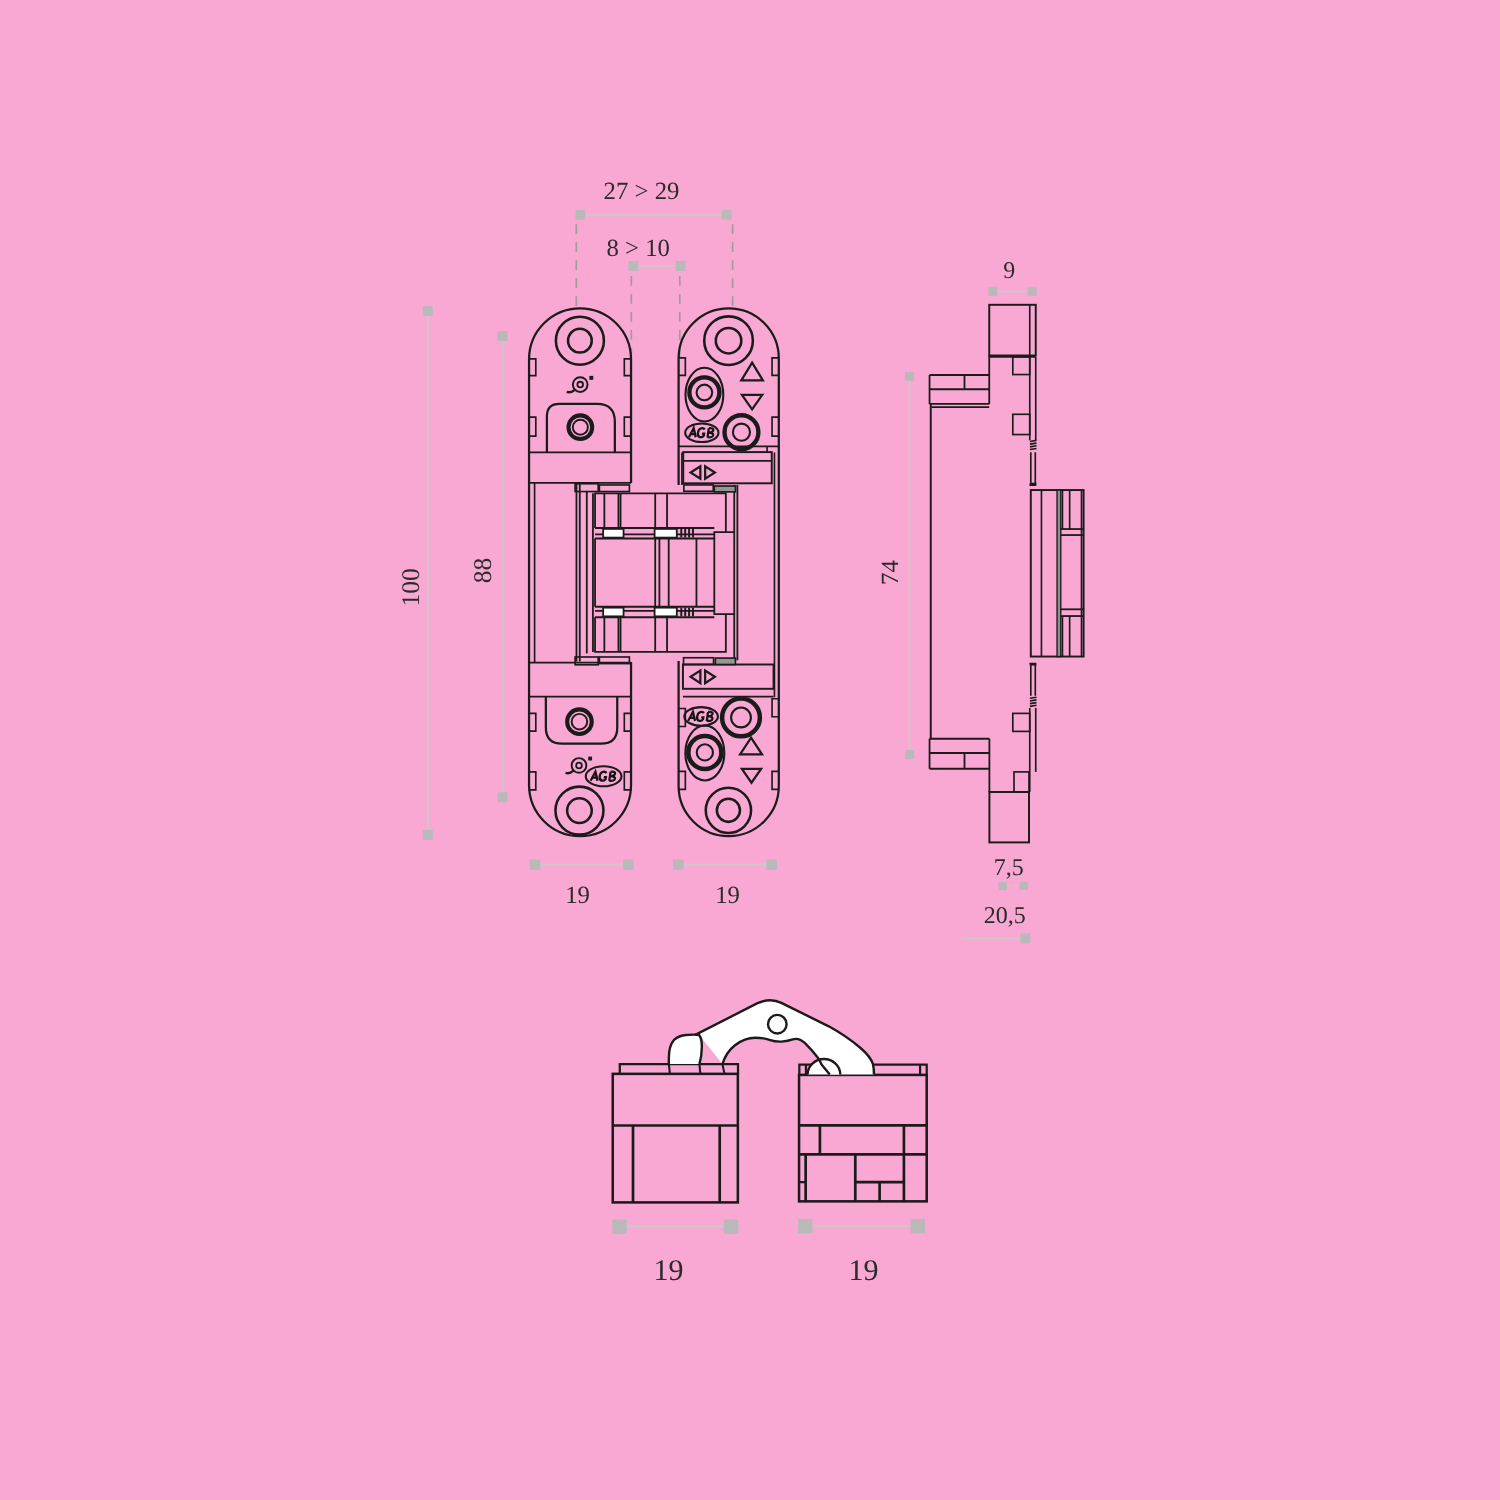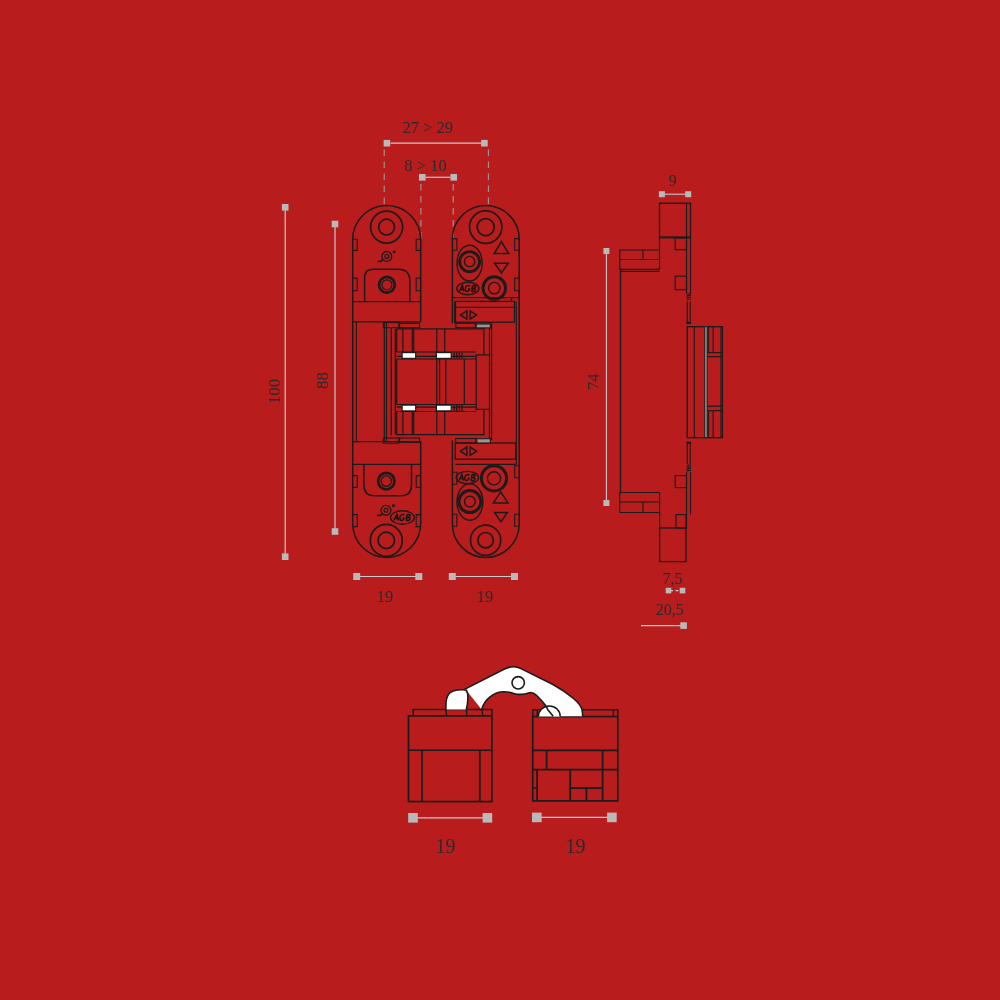--- a/index.html
+++ b/index.html
@@ -1,16 +1,16 @@
 <!DOCTYPE html>
 <html><head>
 <meta charset="utf-8">
 <style>
   html,body{margin:0;padding:0;background:#ffffff;}
-  .wrap{width:1000px;height:1000px;position:relative;background:#b91c1c;overflow:hidden;}
+  .wrap{width:1000px;height:1000px;position:relative;background:#f9a8d4;overflow:hidden;}
   text{font-family:"Liberation Serif", serif; fill:#2b2b2b;}
 </style>
 </head>
 <body>
 <div class="wrap">
 <svg width="1000" height="1000" viewBox="0 0 1000 1000" fill="none" stroke-linecap="butt">
 <defs>
 <g id="agbtxt" stroke="#141414" stroke-width="1.5" fill="none" transform="skewX(-8)">
   <path d="M-8.2,3 L-5.9,-3 L-3.6,3 M-7.4,0.9 L-4.3,0.9"></path>
   <path d="M1.6,-2.2 Q0.6,-3.3 -0.9,-2.9 Q-2.6,-2.4 -2.6,0 Q-2.6,2.4 -0.9,2.9 Q0.8,3.3 1.6,1.9 L1.6,0.6 L0.2,0.6"></path>

